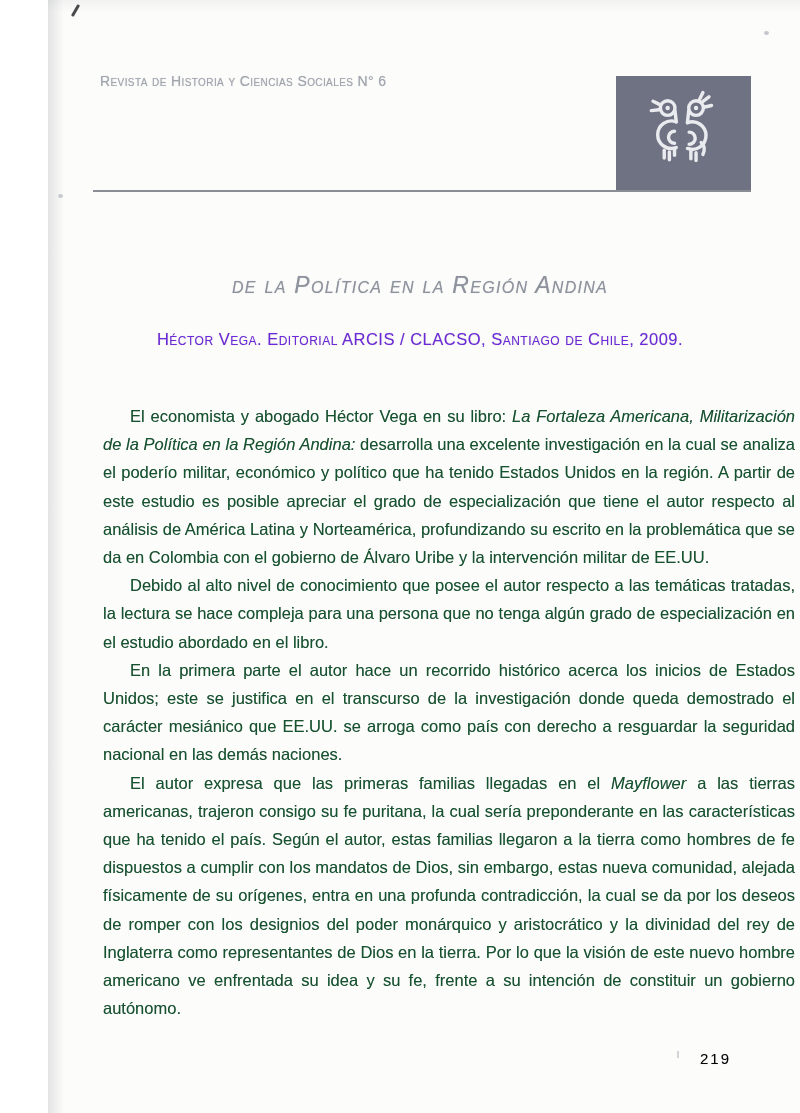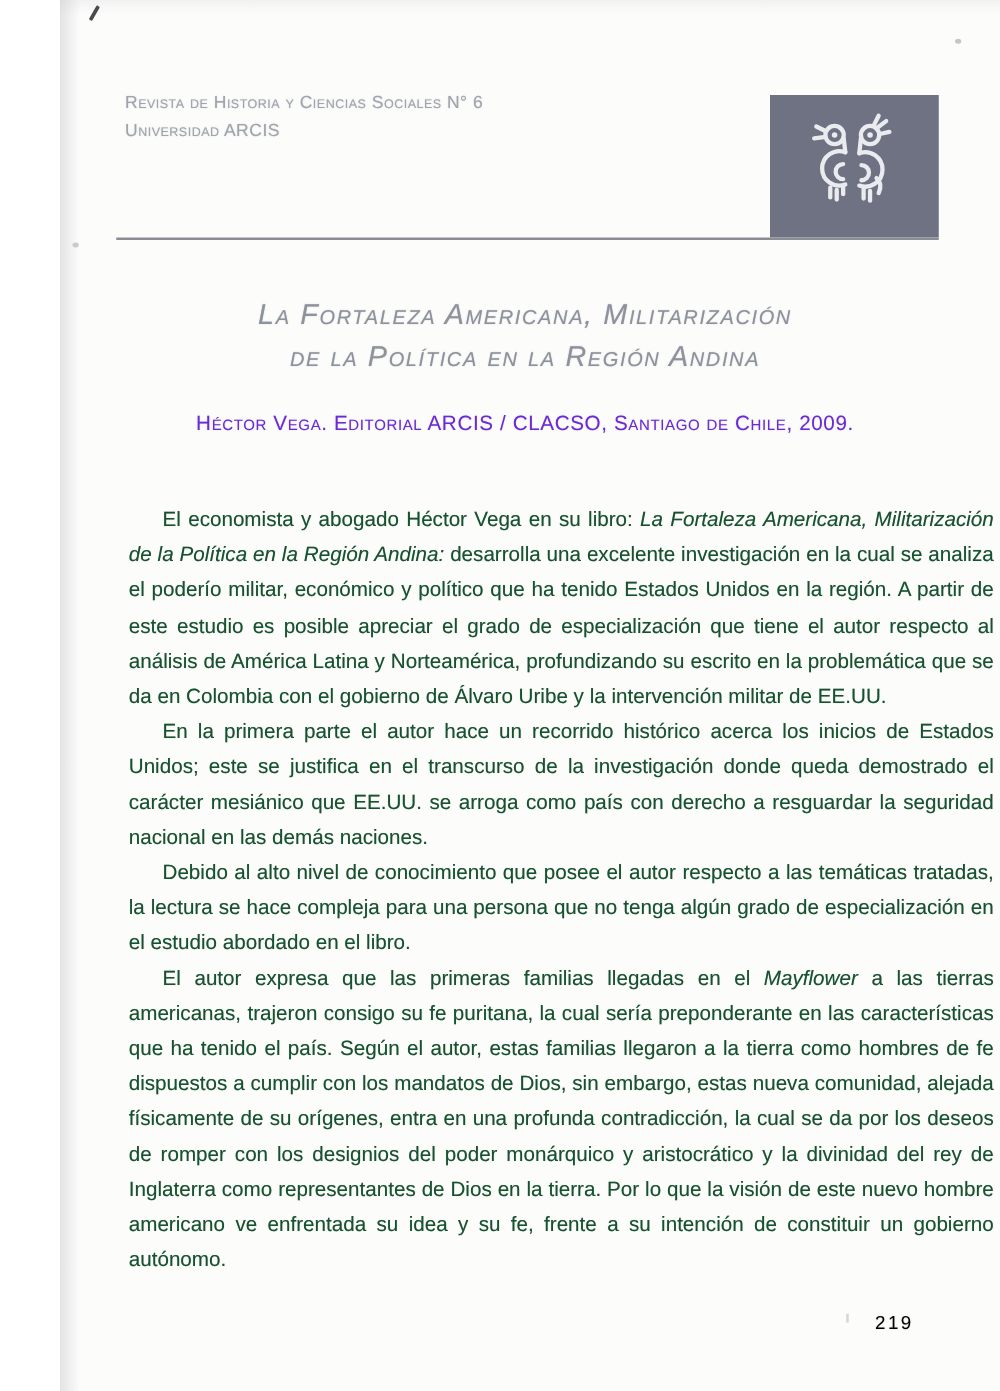--- a/index.html
+++ b/index.html
@@ -75,21 +75,20 @@
 
   <div class="edge-left"></div>
   <div class="edge-top"></div>
   <div class="mark-topleft"></div>
   <div class="speck-a"></div>
   <div class="speck-b"></div>
   <div class="speck-c"></div>
 
   <div class="header-block">
     <div class="header-line">Revista de Historia y Ciencias Sociales N° 6</div>
-    <div class="header-line">Universidad ARCIS</div>
   </div>
 
   <div class="logo-box">
     <svg width="86" height="100" viewBox="0 0 100 100" aria-hidden="true">
       <g fill="none" stroke="#e9ebef" stroke-width="4" stroke-linecap="round" stroke-linejoin="round">
 
         <circle cx="31" cy="21" r="8.5"></circle>
         <circle cx="31" cy="21" r="2.6" fill="#e9ebef" stroke="none"></circle>
         <path d="M22 17 l-8 -4"></path>
         <path d="M21 23 l-9 1"></path>
@@ -111,28 +110,28 @@
         <path d="M58 71 v9"></path>
         <path d="M64 73 v9"></path>
         <path d="M70 61 q6 5 2 14"></path>
       </g>
     </svg>
   </div>
 
   <hr class="rule">
 
   <h1 class="book-title">
-    <span>La Fortaleza Americana, Militarización</span><br>
+    <br>
     <span>de la Política en la Región Andina</span>
   </h1>
 
   <div class="byline">Héctor Vega. Editorial ARCIS / CLACSO, Santiago de Chile, 2009.</div>
 
   <div class="body-text">
       <p><span>El economista y abogado Héctor Vega en su libro: </span><i>La Fortaleza Americana, Militarización de la Política en la Región Andina:</i><span> desarrolla una excelente investigación en la cual se analiza el poderío militar, económico y político que ha tenido Estados Unidos en la región. A partir de este estudio es posible apreciar el grado de especialización que tiene el autor respecto al análisis de América Latina y Norteamérica, profundizando su escrito en la problemática que se da en Colombia con el gobierno de Álvaro Uribe y la intervención militar de EE.UU.</span></p>
+      <p><span>Debido al alto nivel de conocimiento que posee el autor respecto a las temáticas tratadas, la lectura se hace compleja para una persona que no tenga algún grado de especialización en el estudio abordado en el libro.</span></p>
       <p><span>En la primera parte el autor hace un recorrido histórico acerca los inicios de Estados Unidos; este se justifica en el transcurso de la investigación donde queda demostrado el carácter mesiánico que EE.UU. se arroga como país con derecho a resguardar la seguridad nacional en las demás naciones.</span></p>
-      <p><span>Debido al alto nivel de conocimiento que posee el autor respecto a las temáticas tratadas, la lectura se hace compleja para una persona que no tenga algún grado de especialización en el estudio abordado en el libro.</span></p>
       <p><span>El autor expresa que las primeras familias llegadas en el </span><i>Mayflower</i><span> a las tierras americanas, trajeron consigo su fe puritana, la cual sería preponderante en las características que ha tenido el país. Según el autor, estas familias llegaron a la tierra como hombres de fe dispuestos a cumplir con los mandatos de Dios, sin embargo, estas nueva comunidad, alejada físicamente de su orígenes, entra en una profunda contradicción, la cual se da por los deseos de romper con los designios del poder monárquico y aristocrático y la divinidad del rey de Inglaterra como representantes de Dios en la tierra. Por lo que la visión de este nuevo hombre americano ve enfrentada su idea y su fe, frente a su intención de constituir un gobierno autónomo.</span></p>
     </div>
 
   <div class="page-number">219</div>
 
 </div>
 
 </body></html>

